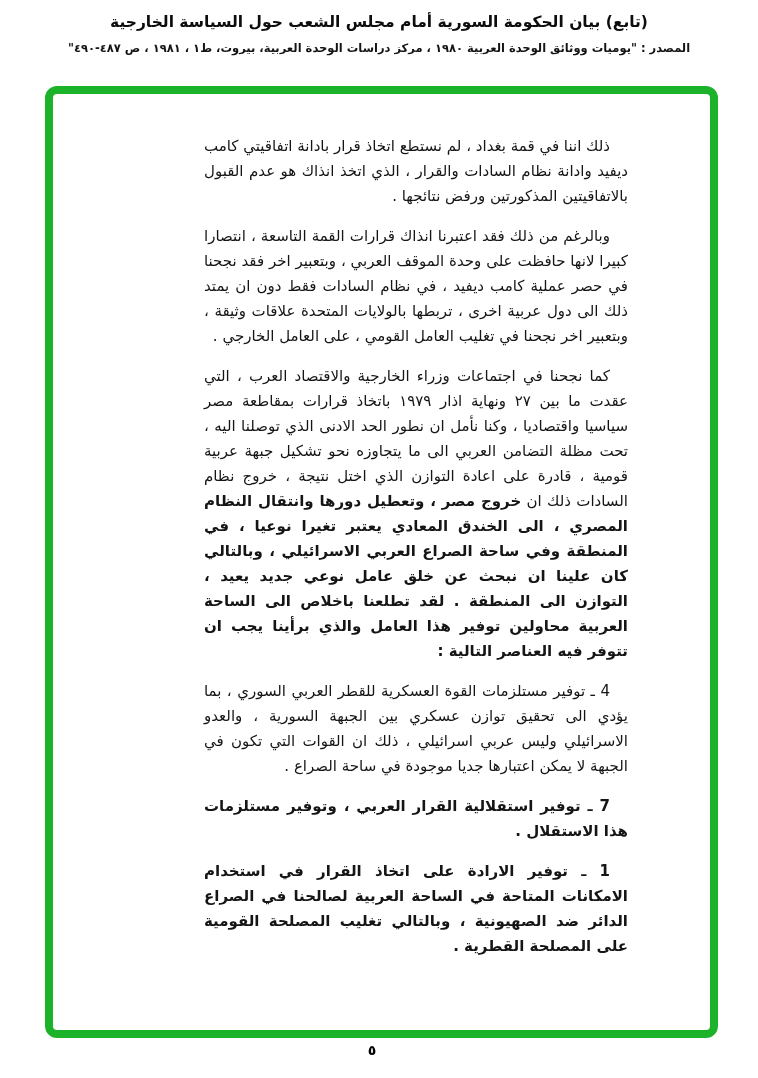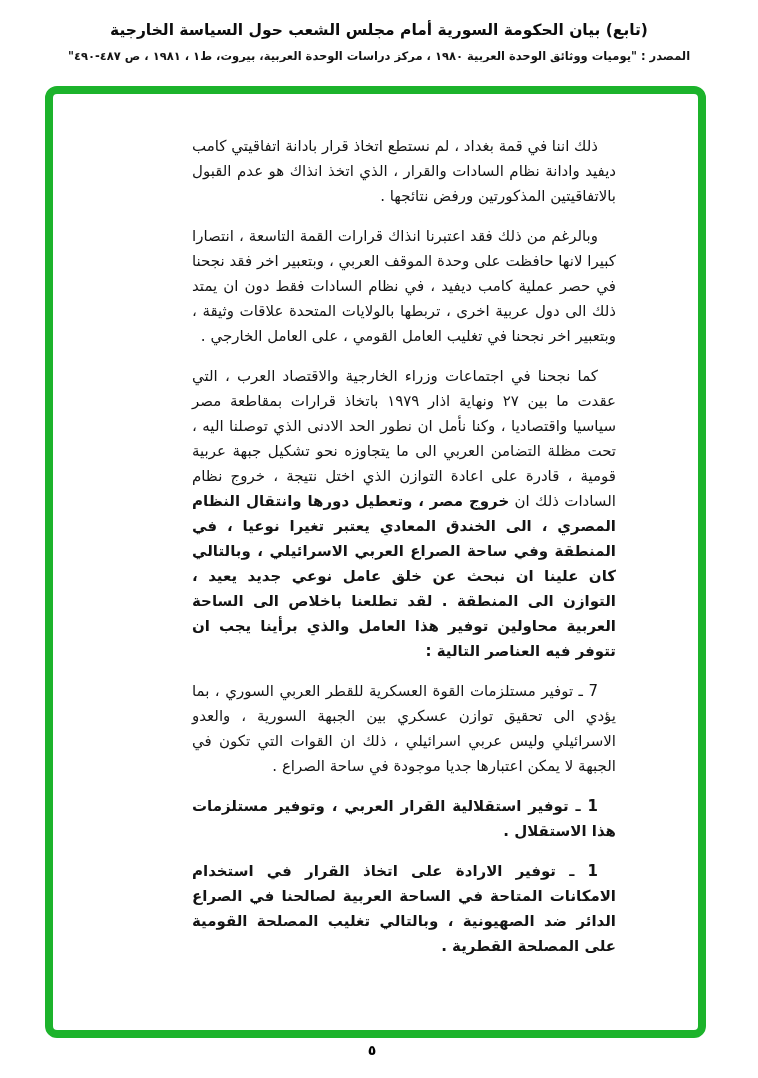--- a/index.html
+++ b/index.html
@@ -12,21 +12,21 @@
     position: relative;
     width: 758px;
     height: 1078px;
     background: #ffffff;
     overflow: hidden;
     margin: 0 auto;
   }
   .header {
     direction: rtl;
     text-align: center;
-    padding-top: 20px;
+    padding-top: 12px;
   }
   .doc-title {
     font-size: 15.5px;
     font-weight: bold;
     color: #0d0d0d;
     letter-spacing: 0;
     line-height: 1.4;
   }
   .source-line {
     direction: rtl;
@@ -41,20 +41,21 @@
   .frame {
     position: absolute;
     left: 45px;
     top: 86px;
     width: 645px;
     height: 936px;
     border: 8px solid #1CB32B;
     border-radius: 12px;
     background: #ffffff;
     box-sizing: content-box;
+    padding-left: 12px;
   }
   .doc-text {
     position: absolute;
     top: 40px;
     right: 82px;
     width: 424px;
     direction: rtl;
     text-align: justify;
     color: #151515;
     font-size: 15px;
@@ -87,21 +88,21 @@
   <div class="header">
     <div class="doc-title">(تابع) بيان الحكومة السورية أمام مجلس الشعب حول السياسة الخارجية</div>
     <div class="source-line">المصدر :   "يوميات ووثائق الوحدة العربية ١٩٨٠ ، مركز دراسات الوحدة العربية، بيروت، ط١ ، ١٩٨١ ، ص ٤٨٧-٤٩٠"</div>
   </div>
 
   <div class="frame">
     <div class="doc-text">
       <p>ذلك اننا في قمة بغداد ، لم نستطع اتخاذ قرار بادانة اتفاقيتي كامب ديفيد وادانة نظام السادات والقرار ، الذي اتخذ انذاك هو عدم القبول بالاتفاقيتين المذكورتين ورفض نتائجها .</p>
       <p>وبالرغم من ذلك فقد اعتبرنا انذاك قرارات القمة التاسعة ، انتصارا كبيرا لانها حافظت على وحدة الموقف العربي ، وبتعبير اخر فقد نجحنا في حصر عملية كامب ديفيد ، في نظام السادات فقط دون ان يمتد ذلك الى دول عربية اخرى ، تربطها بالولايات المتحدة علاقات وثيقة ، وبتعبير اخر نجحنا في تغليب العامل القومي ، على العامل الخارجي .</p>
       <p><span>كما نجحنا في اجتماعات وزراء الخارجية والاقتصاد العرب ، التي عقدت ما بين ٢٧ ونهاية اذار ١٩٧٩ باتخاذ قرارات بمقاطعة مصر سياسيا واقتصاديا ، وكنا نأمل ان نطور الحد الادنى الذي توصلنا اليه ، تحت مظلة التضامن العربي الى ما يتجاوزه نحو تشكيل جبهة عربية قومية ، قادرة على اعادة التوازن الذي اختل نتيجة ، خروج نظام السادات ذلك ان</span> <span class="bold-part">خروج مصر ، وتعطيل دورها وانتقال النظام المصري ، الى الخندق المعادي يعتبر تغيرا نوعيا ، في المنطقة وفي ساحة الصراع العربي الاسرائيلي ، وبالتالي كان علينا ان نبحث عن خلق عامل نوعي جديد يعيد ، التوازن الى المنطقة . لقد تطلعنا باخلاص الى الساحة العربية محاولين توفير هذا العامل والذي برأينا يجب ان تتوفر فيه العناصر التالية :</span></p>
-      <p class="item">7 ـ توفير مستلزمات القوة العسكرية للقطر العربي السوري ، بما يؤدي الى تحقيق توازن عسكري بين الجبهة السورية ، والعدو الاسرائيلي وليس عربي اسرائيلي ، ذلك ان القوات التي تكون في الجبهة لا يمكن اعتبارها جديا موجودة في ساحة الصراع .</p>
-      <p class="item bold-part">1 ـ توفير استقلالية القرار العربي ، وتوفير مستلزمات هذا الاستقلال .</p>
+      <p class="item">4 ـ توفير مستلزمات القوة العسكرية للقطر العربي السوري ، بما يؤدي الى تحقيق توازن عسكري بين الجبهة السورية ، والعدو الاسرائيلي وليس عربي اسرائيلي ، ذلك ان القوات التي تكون في الجبهة لا يمكن اعتبارها جديا موجودة في ساحة الصراع .</p>
+      <p class="item bold-part">7 ـ توفير استقلالية القرار العربي ، وتوفير مستلزمات هذا الاستقلال .</p>
       <p class="item bold-part">1 ـ توفير الارادة على اتخاذ القرار في استخدام الامكانات المتاحة في الساحة العربية لصالحنا في الصراع الدائر ضد الصهيونية ، وبالتالي تغليب المصلحة القومية على المصلحة القطرية .</p>
     </div>
   </div>
 
   <div class="page-number">٥</div>
 
 </div>
 
 </body></html>

